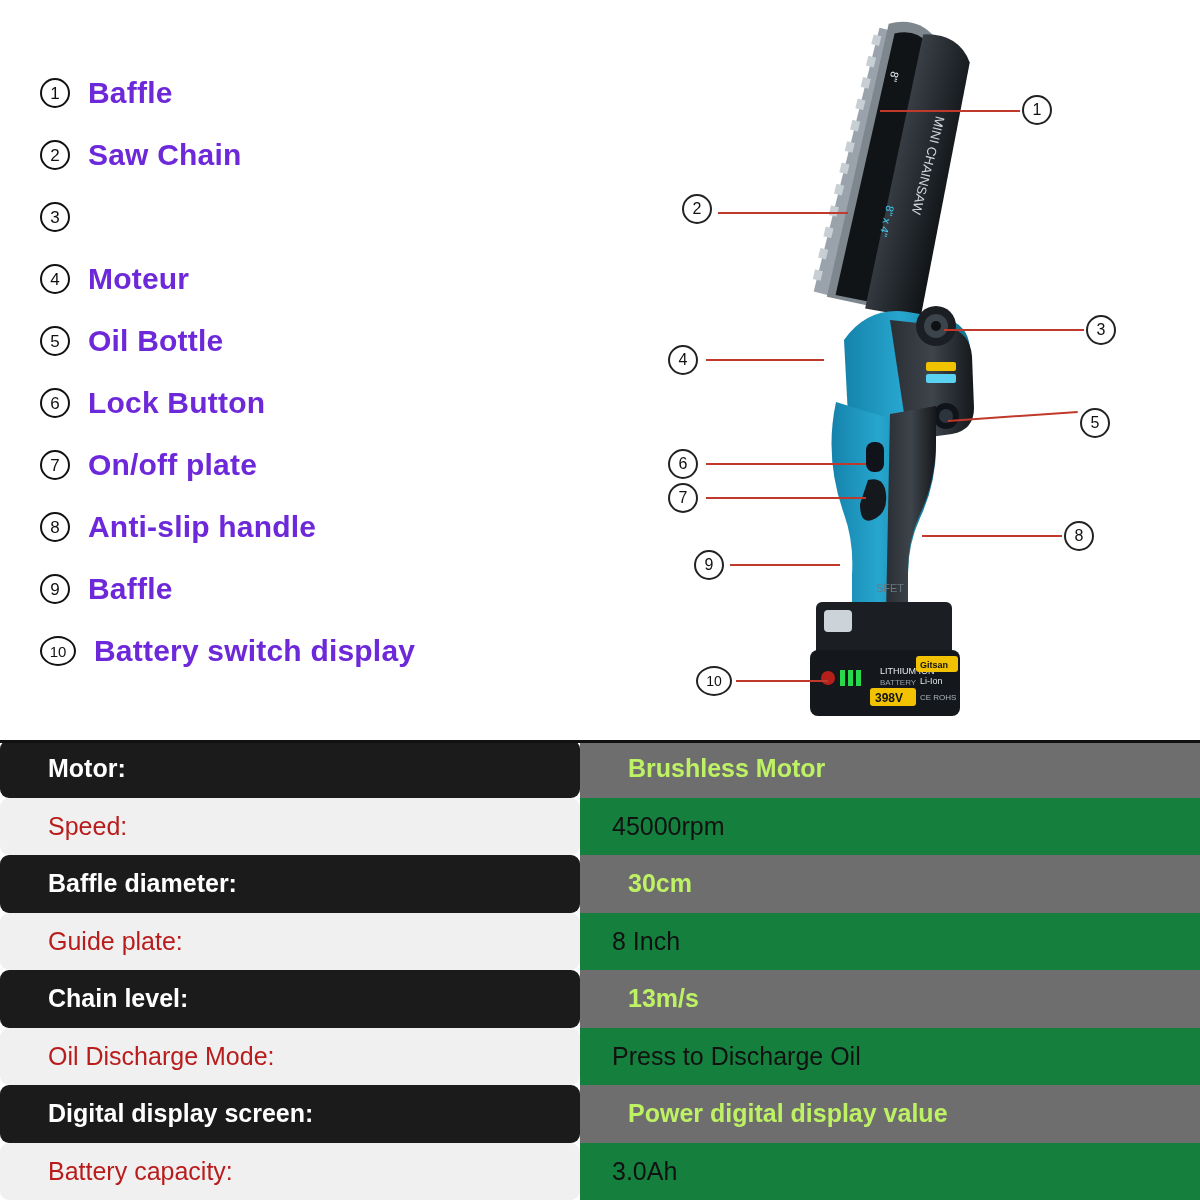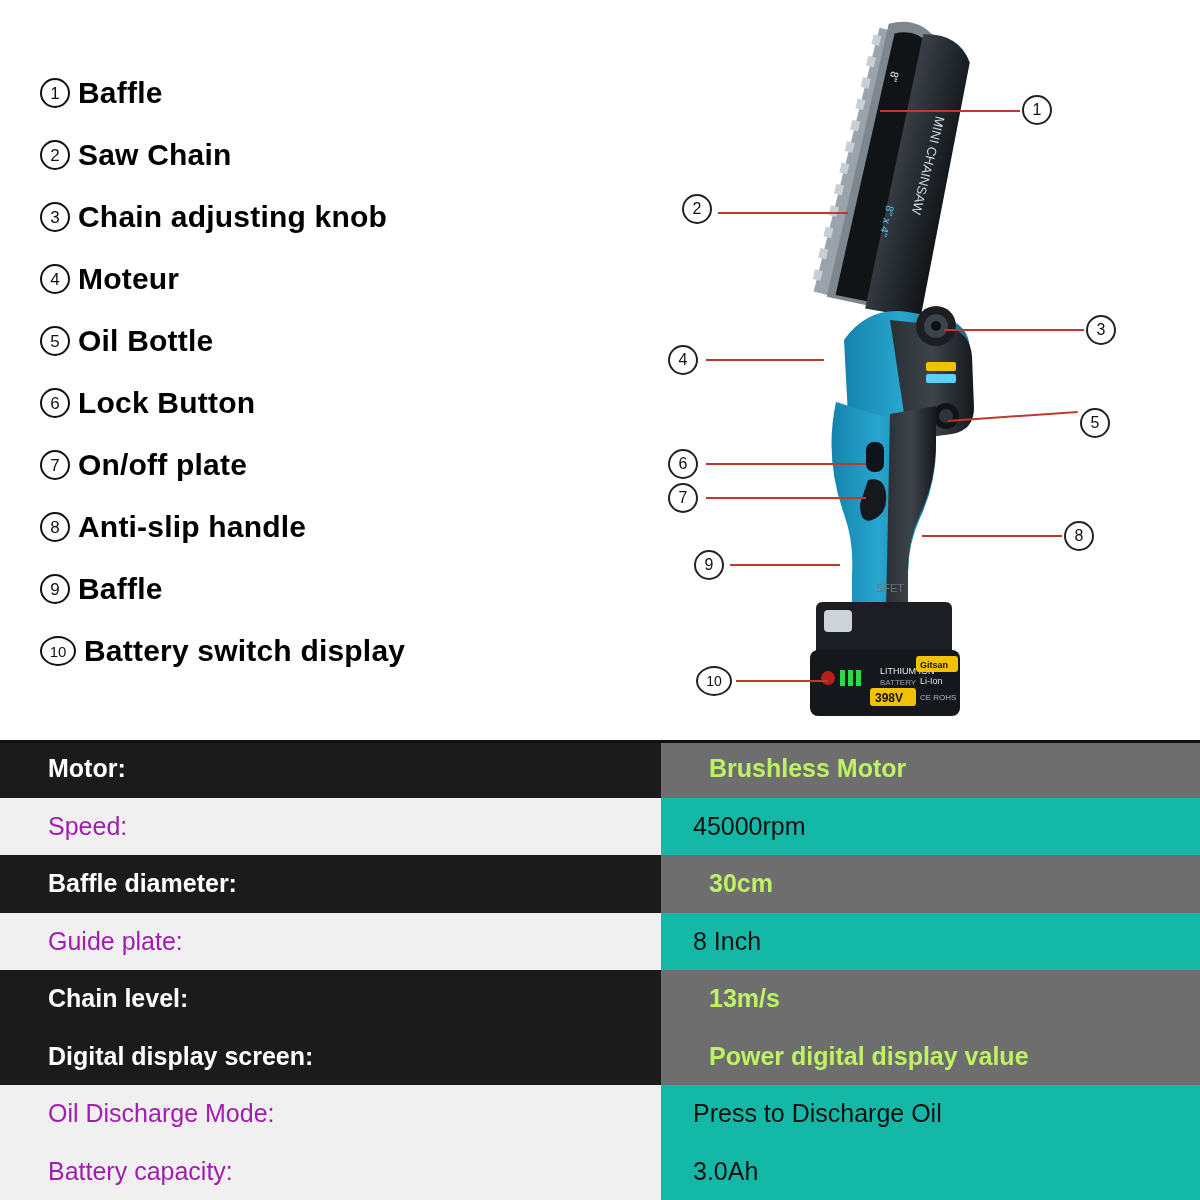--- a/index.html
+++ b/index.html
@@ -19,22 +19,22 @@
   #legend { position: absolute; left: 40px; top: 62px; width: 540px; }
   .legend-item { display: flex; align-items: center; height: 62px; }
   .num-circle {
     width: 30px; height: 30px; min-width: 30px;
     border: 2px solid #111; border-radius: 50%;
     display: flex; align-items: center; justify-content: center;
     font-size: 17px; color: #111; font-weight: 400; line-height: 1;
   }
   .num-circle.wide { width: 36px; min-width: 36px; font-size: 15px; }
   .legend-label {
-    margin-left: 8px;
-    font-size: 30px; font-weight: bold; color: #000000; letter-spacing: .2px;
+    margin-left: 18px;
+    font-size: 30px; font-weight: bold; color: #6d28d9; letter-spacing: .2px;
   }
 
   
   .callout {
     position: absolute;
     width: 30px; height: 30px;
     border: 2px solid #222; border-radius: 50%;
     background: #fff;
     display: flex; align-items: center; justify-content: center;
     font-size: 16px; color: #111;
@@ -44,52 +44,51 @@
   .leader { position: absolute; height: 2px; background: #c0392b; }
   .leader.diag { transform-origin: left center; }
 
   
   #product { position: absolute; left: 740px; top: 10px; width: 340px; height: 720px; }
 
   
   #spec-table { position: absolute; left: 0; top: 740px; width: 1200px; height: 460px; }
   .spec-row { display: flex; height: 57.5px; align-items: stretch; }
   .spec-key {
-    width: 661px; display: flex; align-items: center;
-    padding-left: 48px; font-size: 25px; color: #111;
+    width: 580px; display: flex; align-items: center;
+    padding-left: 48px; font-size: 25px; color: #111; border-radius: 9px;
   }
   .spec-val {
     flex: 1; display: flex; align-items: center;
     padding-left: 48px; font-size: 25px; color: #111;
   }
   .spec-row.dark .spec-key { background: #1b1b1b; color: #fff; font-weight: bold; }
   .spec-row.dark .spec-val { background: #6e6e6e; color: #bef264; font-weight: bold; }
-  .spec-row.light .spec-key { background: #f0f0f0; color: #a21caf; }
-  .spec-row.light .spec-val { background: #14b8a6; color: #111; padding-left: 32px; }
+  .spec-row.light .spec-key { background: #f0f0f0; color: #b91c1c; }
+  .spec-row.light .spec-val { background: #15803d; color: #111; padding-left: 32px; }
   .top-rule { position:absolute; left:0; top:0; width:1200px; height:3px; background:#111; }
 </style>
 </head>
 <body>
 
 <div id="page">
 
   <div id="diagram">
 
     <div id="legend">
       <div class="legend-item">
         <span class="num-circle">1</span>
         <span class="legend-label">Baffle</span>
       </div>
       <div class="legend-item">
         <span class="num-circle">2</span>
         <span class="legend-label">Saw Chain</span>
       </div>
       <div class="legend-item">
         <span class="num-circle">3</span>
-        <span class="legend-label">Chain adjusting knob</span>
       </div>
       <div class="legend-item">
         <span class="num-circle">4</span>
         <span class="legend-label">Moteur</span>
       </div>
       <div class="legend-item">
         <span class="num-circle">5</span>
         <span class="legend-label">Oil Bottle</span>
       </div>
       <div class="legend-item">
@@ -249,26 +248,26 @@
       <div class="spec-val">30cm</div>
     </div>
     <div class="spec-row light">
       <div class="spec-key">Guide plate:</div>
       <div class="spec-val">8 Inch</div>
     </div>
     <div class="spec-row dark">
       <div class="spec-key">Chain level:</div>
       <div class="spec-val">13m/s</div>
     </div>
+    <div class="spec-row light">
+      <div class="spec-key">Oil Discharge Mode:</div>
+      <div class="spec-val">Press to Discharge Oil</div>
+    </div>
     <div class="spec-row dark">
       <div class="spec-key">Digital display screen:</div>
       <div class="spec-val">Power digital display value</div>
     </div>
     <div class="spec-row light">
-      <div class="spec-key">Oil Discharge Mode:</div>
-      <div class="spec-val">Press to Discharge Oil</div>
-    </div>
-    <div class="spec-row light">
       <div class="spec-key">Battery capacity:</div>
       <div class="spec-val">3.0Ah</div>
     </div>
   </div>
 </div>
 
 </body></html>

